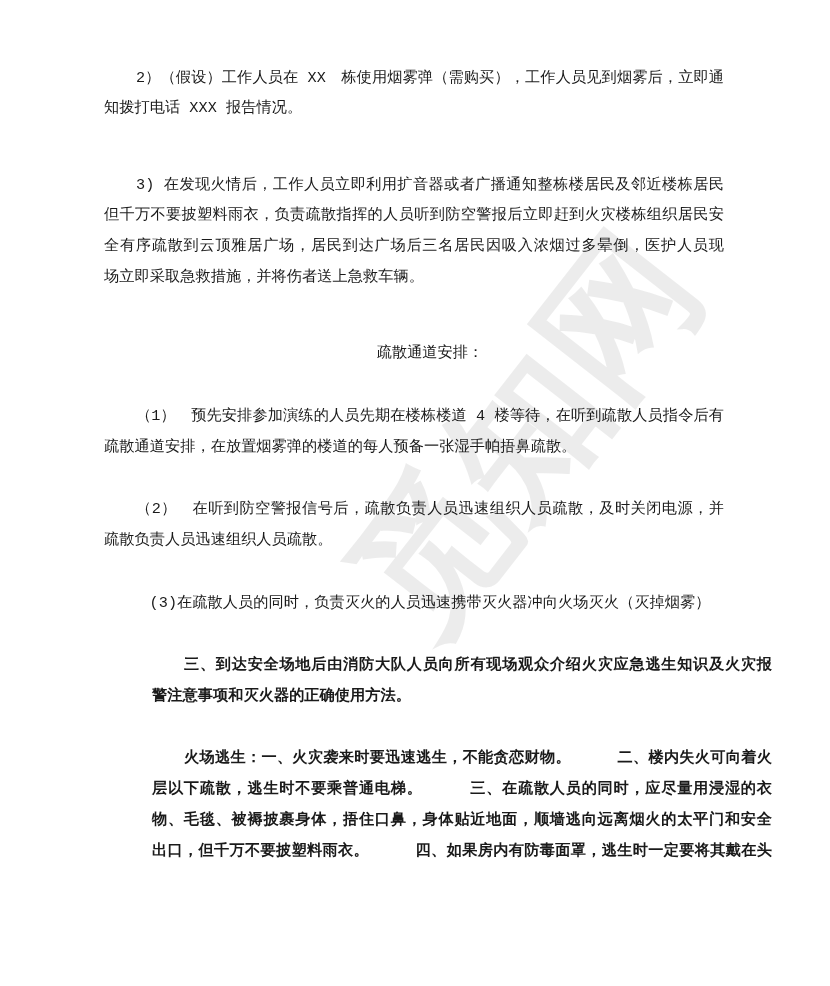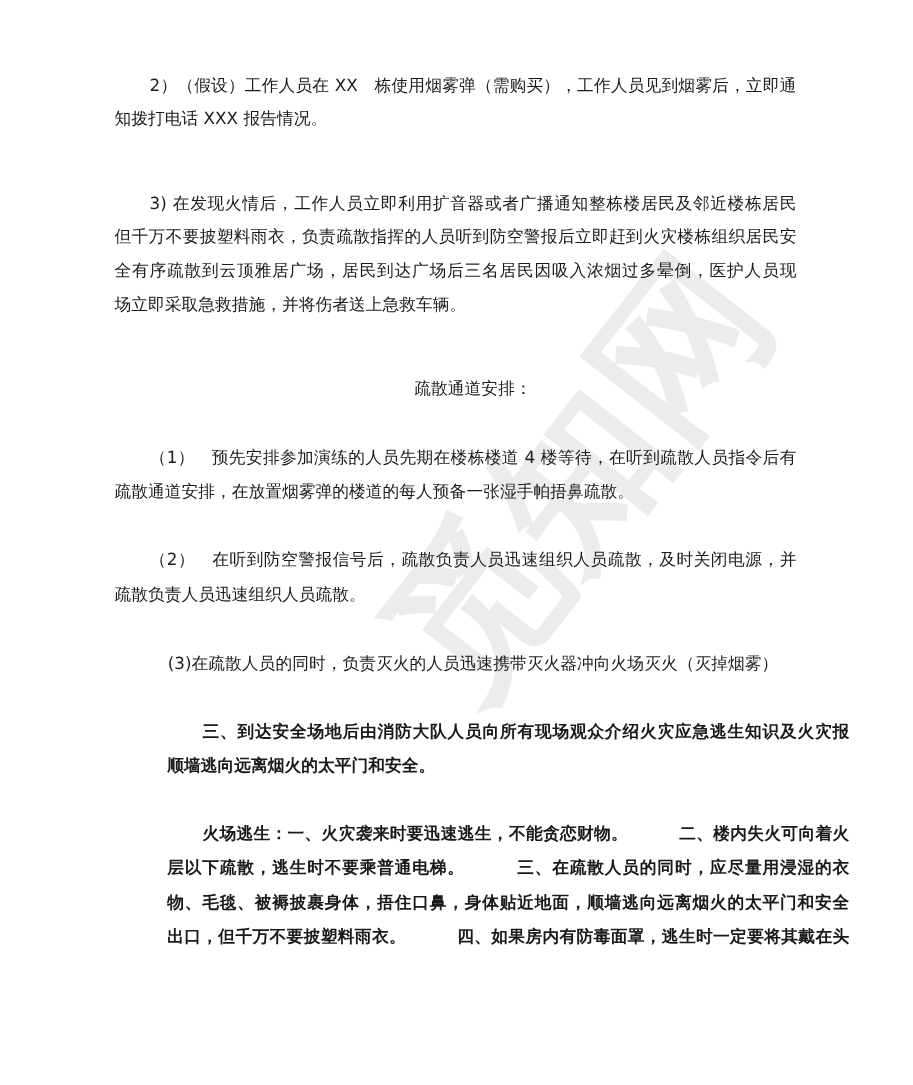--- a/index.html
+++ b/index.html
@@ -14,20 +14,21 @@
       overflow: hidden;
       font-family: "DejaVu Sans", "Liberation Sans", sans-serif;
       color: #1a1a1a;
     }
     .page {
       position: absolute;
       left: 104px;
       top: 0;
       width: 620px;
       height: 986px;
+      font-family: Liberation Mono, monospace;
     }
     .line {
       position: absolute;
       left: 0;
       width: 620px;
       font-size: 15.2px;
       line-height: 20px;
       white-space: nowrap;
       letter-spacing: 0.05px;
     }
@@ -95,21 +96,21 @@
     <div class="line indent justify" style="top:499px">（2）　在听到防空警报信号后，疏散负责人员迅速组织人员疏散，及时关闭电源，并</div>
     <div class="line" style="top:530px">疏散负责人员迅速组织人员疏散。</div>
   </div>
 
   <div>
     <div class="line indent" style="top:593px">(3)在疏散人员的同时，负责灭火的人员迅速携带灭火器冲向火场灭火（灭掉烟雾）</div>
   </div>
 
   <div>
     <div class="line indent justify bold" style="top:655px">三、到达安全场地后由消防大队人员向所有现场观众介绍火灾应急逃生知识及火灾报</div>
-    <div class="line bold" style="top:686px">顺墙逃向远离烟火的太平门和安全。</div>
+    <div class="line bold" style="top:686px">警注意事项和灭火器的正确使用方法。</div>
   </div>
 
   <div>
     <div class="line indent justify bold" style="top:748px">火场逃生：一、火灾袭来时要迅速逃生，不能贪恋财物。　　　二、楼内失火可向着火</div>
     <div class="line justify bold" style="top:779px">层以下疏散，逃生时不要乘普通电梯。　　　三、在疏散人员的同时，应尽量用浸湿的衣</div>
     <div class="line justify bold" style="top:810px">物、毛毯、被褥披裹身体，捂住口鼻，身体贴近地面，顺墙逃向远离烟火的太平门和安全</div>
     <div class="line justify bold" style="top:841px">出口，但千万不要披塑料雨衣。　　　四、如果房内有防毒面罩，逃生时一定要将其戴在头</div>
   </div>
 
 </div>

